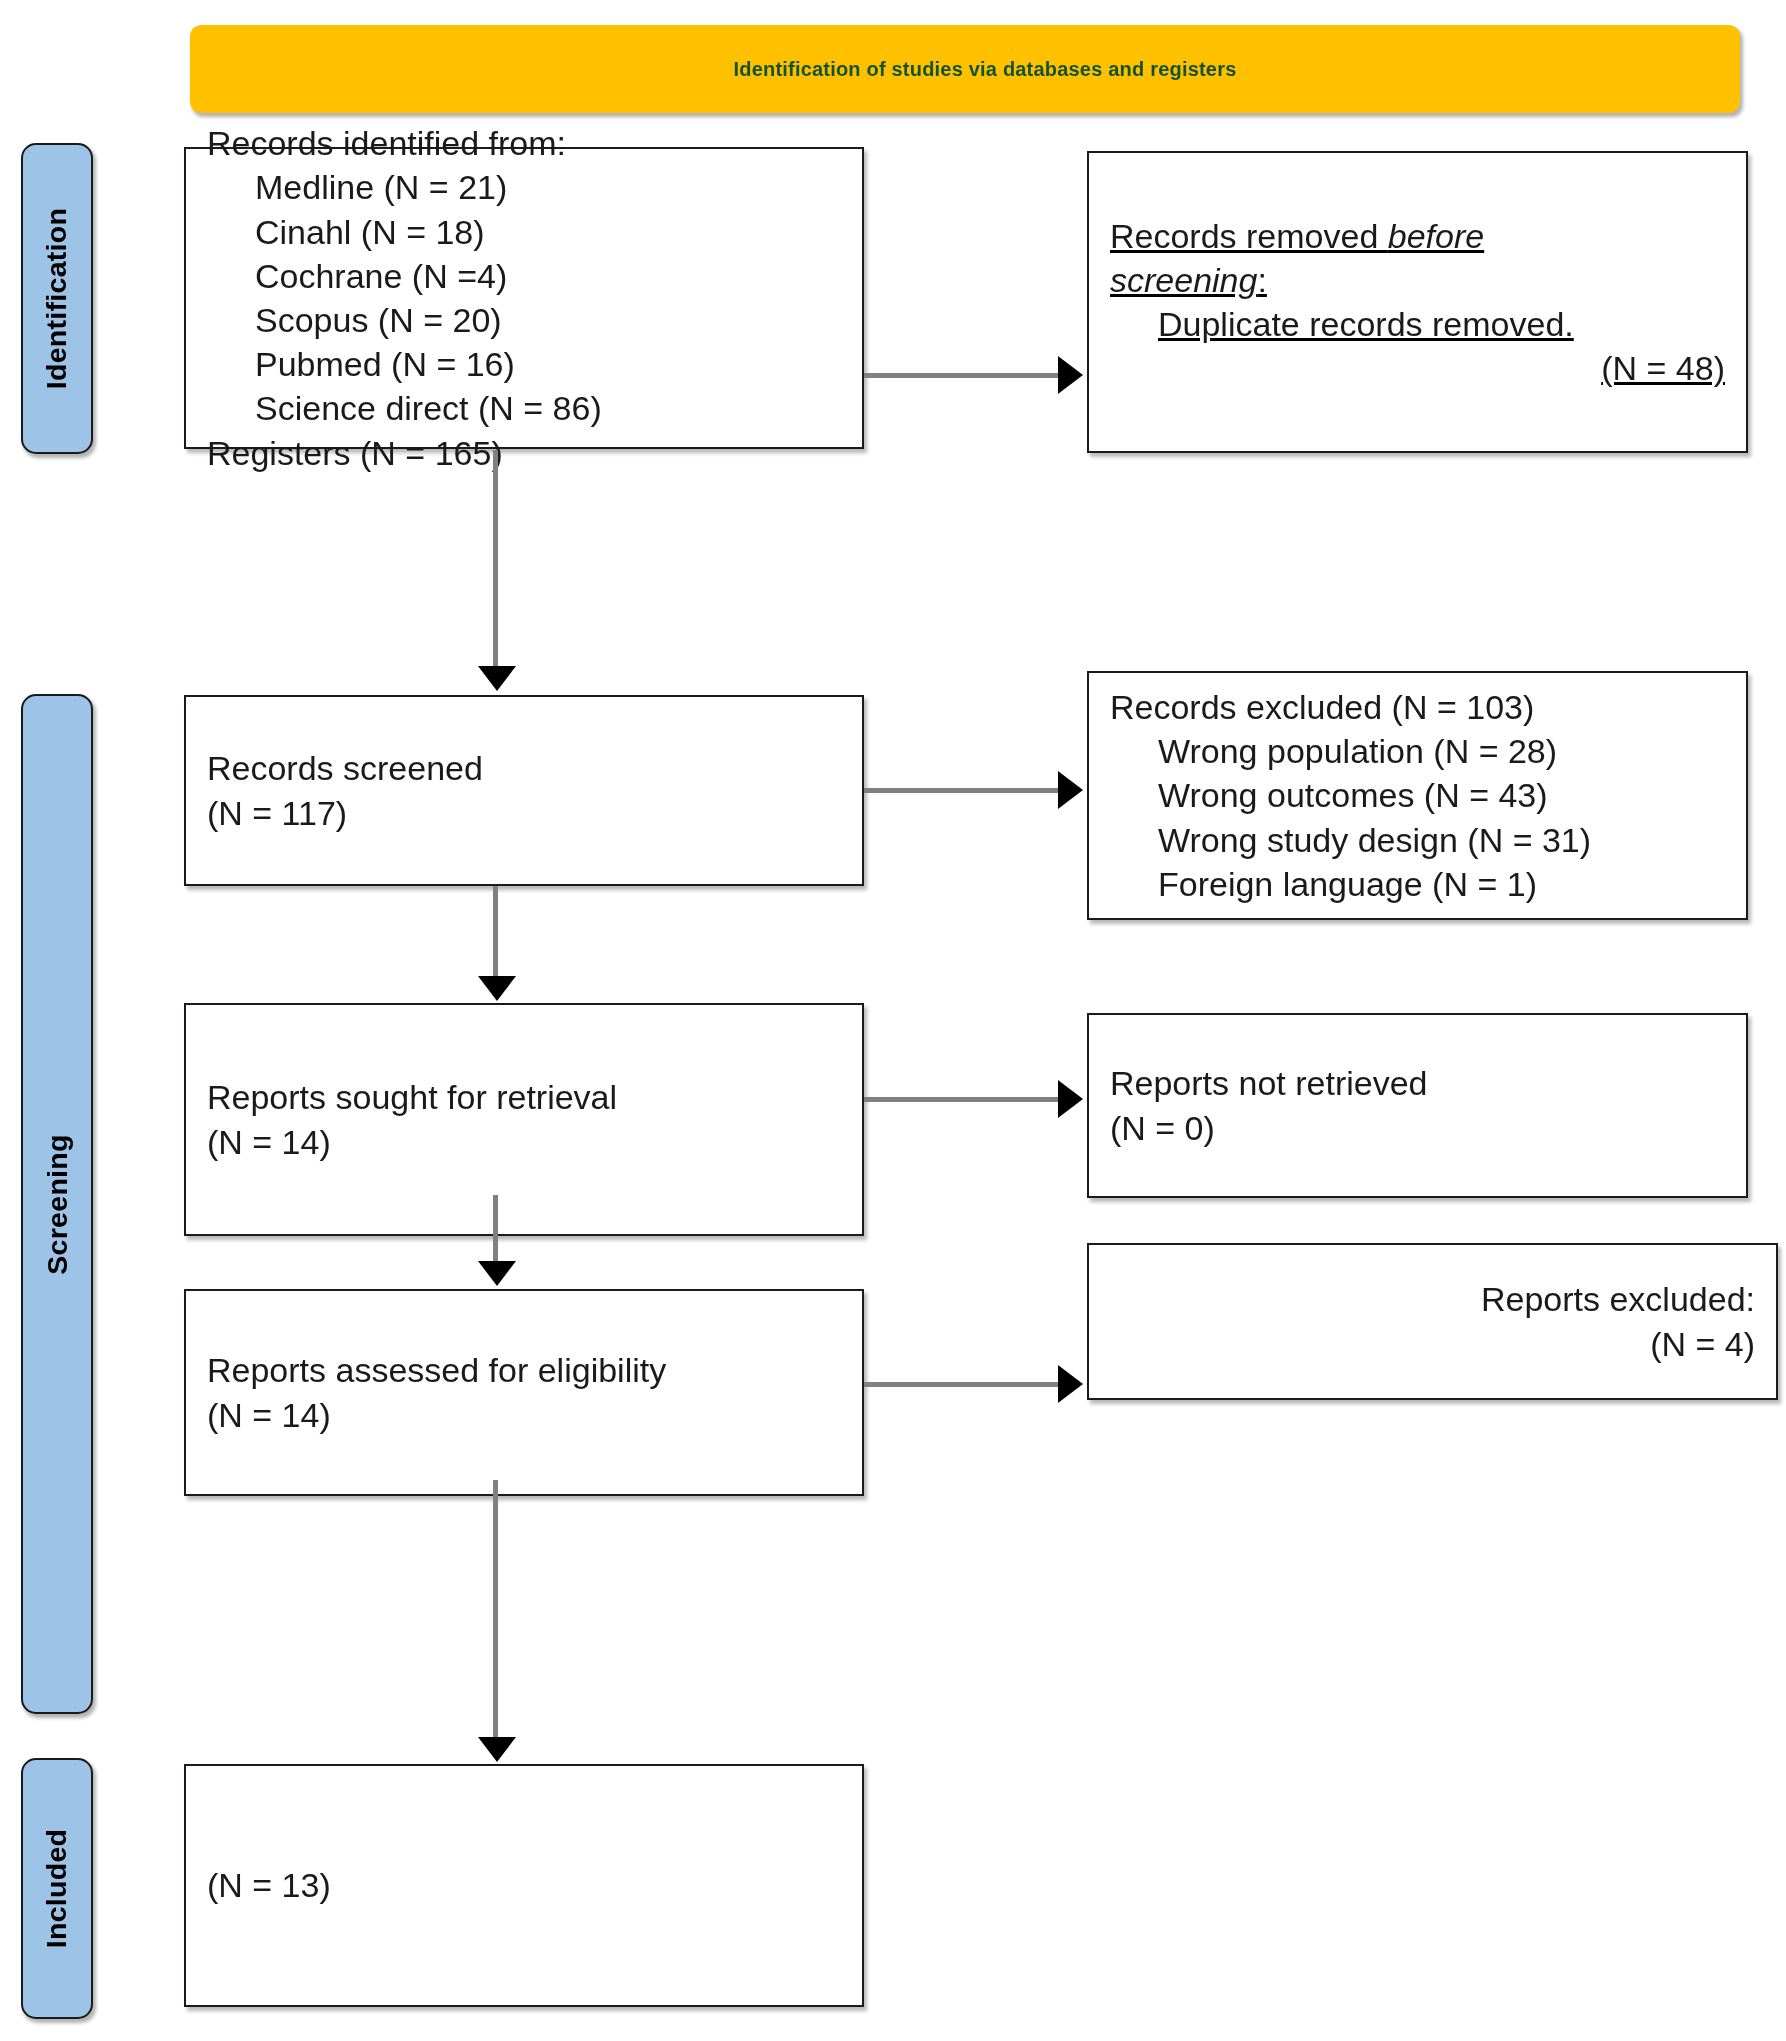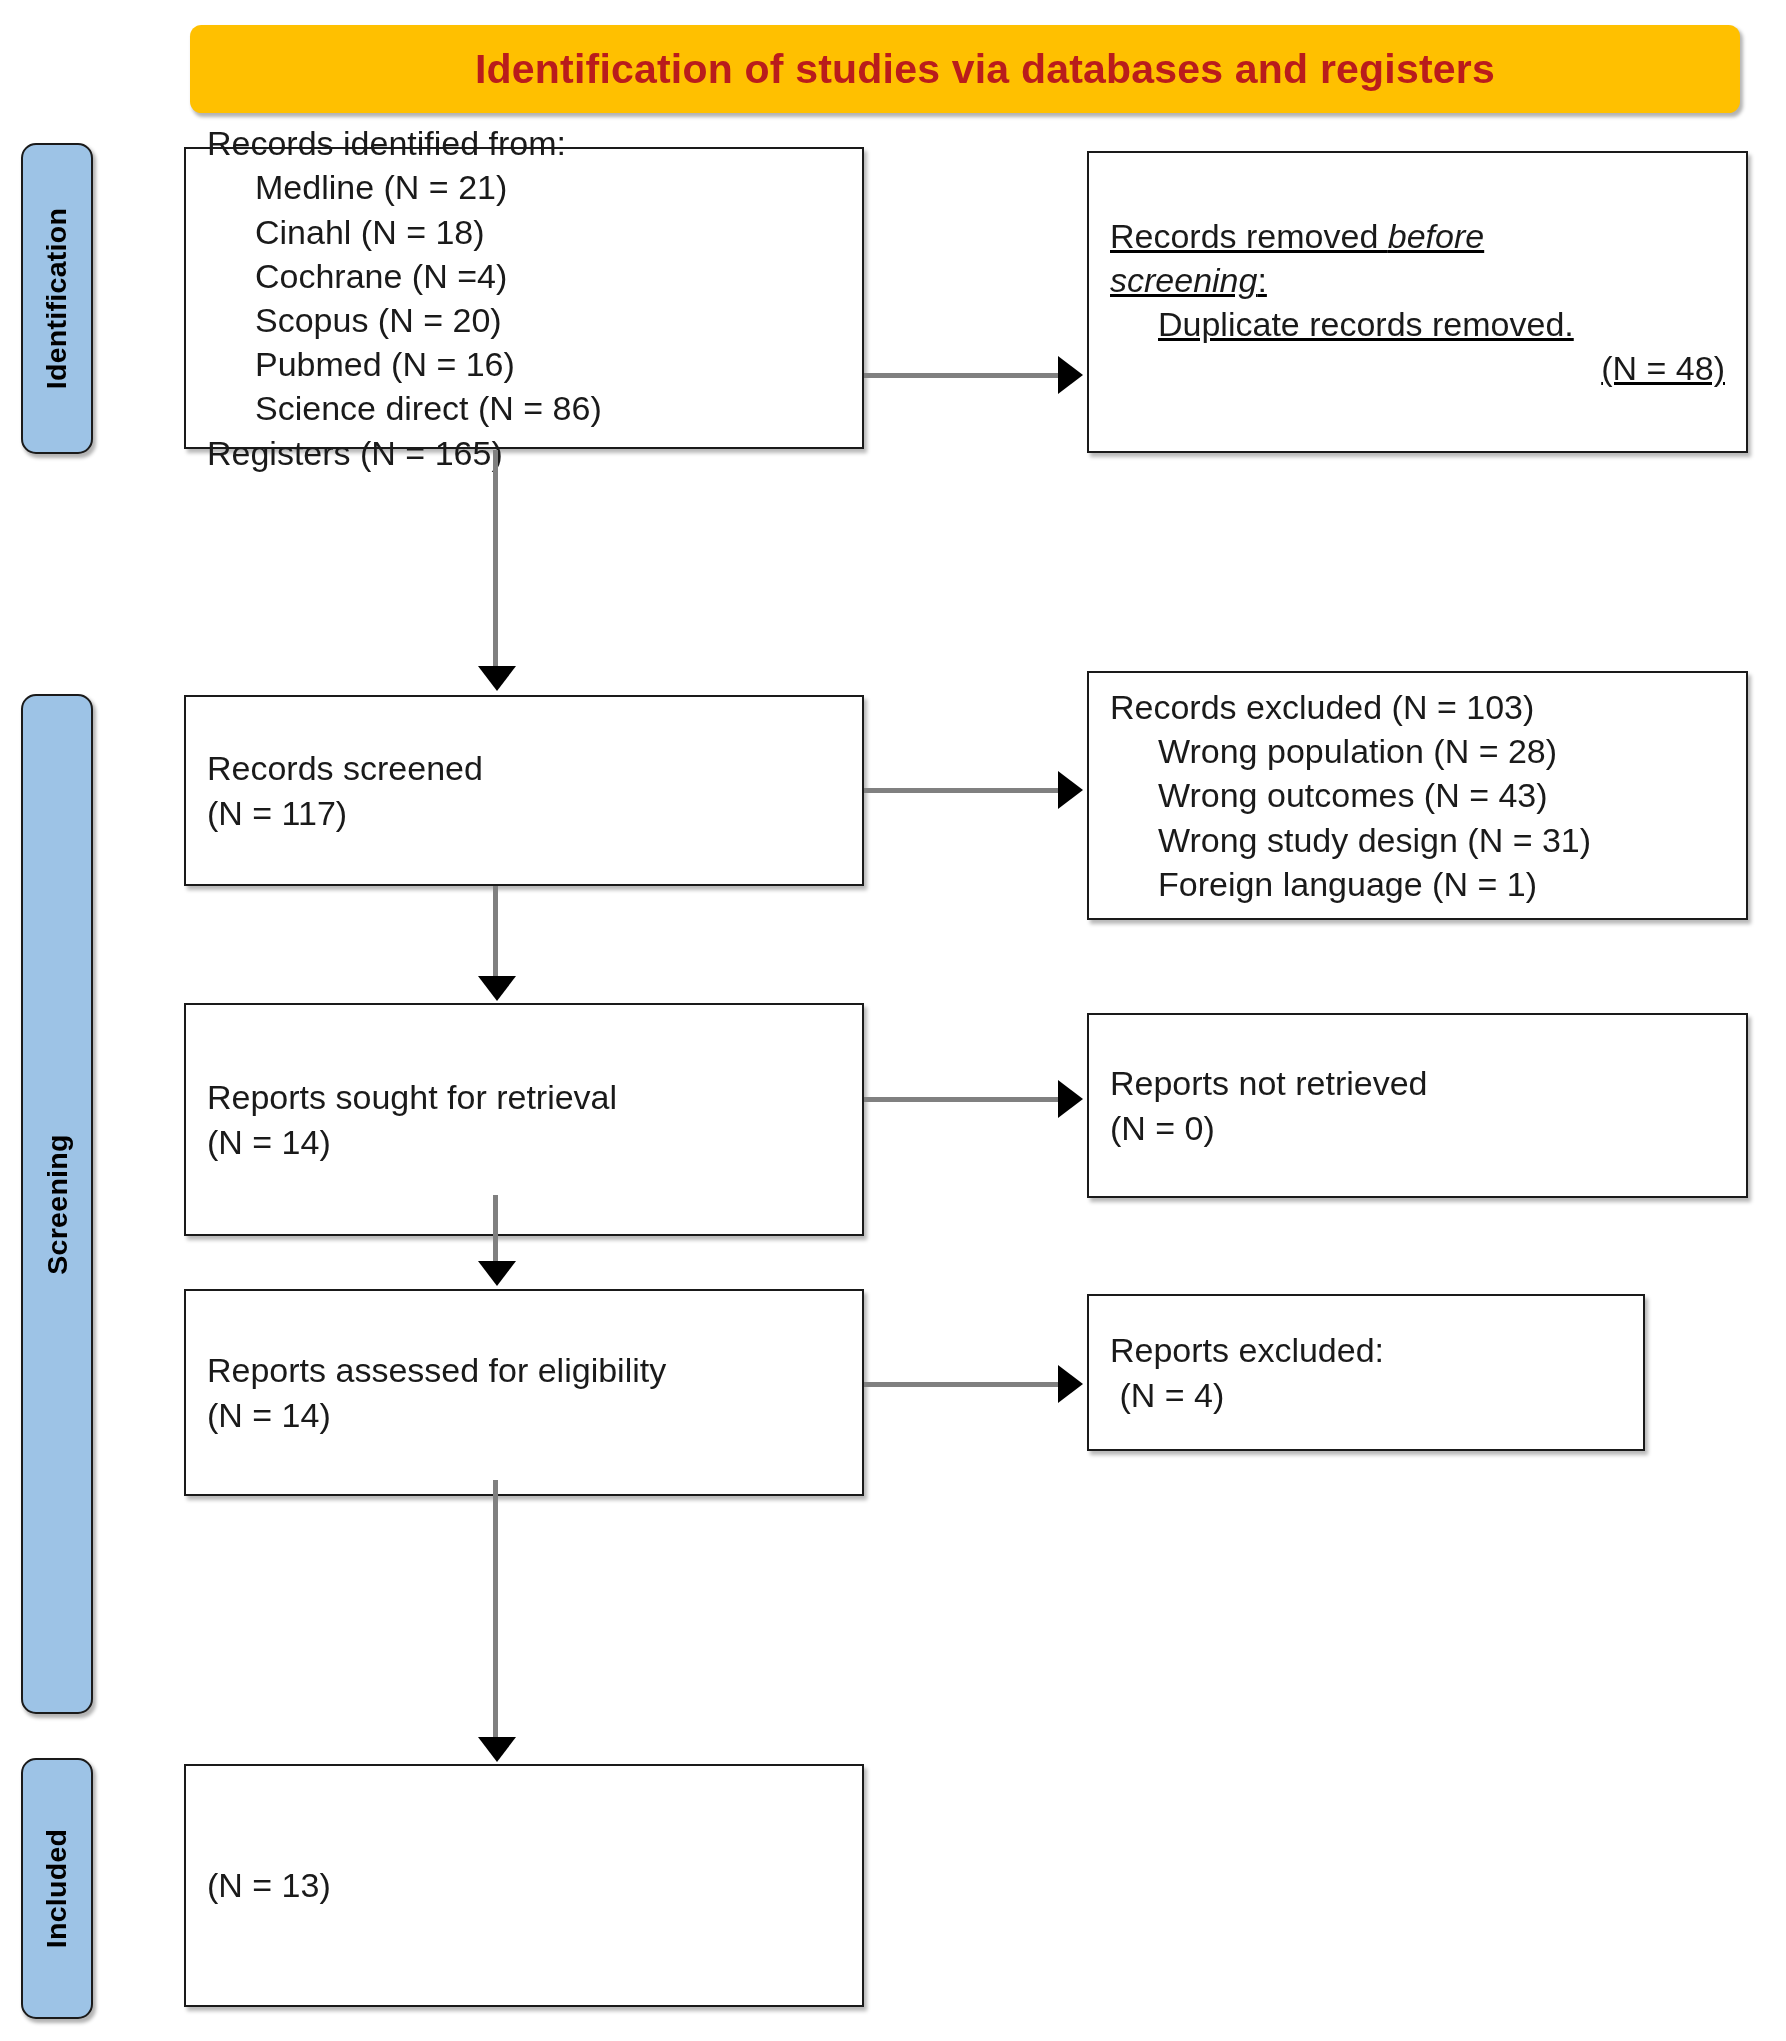--- a/index.html
+++ b/index.html
@@ -29,23 +29,23 @@
     width: 1550px;
     height: 88px;
     background: var(--banner-bg, #FFC000);
     border-radius: 11.4px;
     box-shadow: 2.9px 3.8px 3.8px rgba(0,0,0,0.30);
     display: flex;
     align-items: center;
     justify-content: center;
   }
   .banner-text {
-    font-size: 41px;
+    font-size: 20px;
     font-weight: bold;
-    color: #b91c1c;
+    color: #14532d;
     letter-spacing: 0.2px;
     text-align: center;
     margin-left: 40px;
   }
 
   
   .stage {
     position: absolute;
     background: var(--stage-bg, #9DC3E6);
     border: 2.9px solid #1a1a1a;
@@ -95,21 +95,21 @@
   #box-identified       { left: 184px;  top: 147px;  width: 680px;  height: 302px; }
   #box-screened         { left: 184px;  top: 695px;  width: 680px;  height: 191px; }
   #box-sought           { left: 184px;  top: 1003px; width: 680px;  height: 233px; }
   #box-assessed         { left: 184px;  top: 1289px; width: 680px;  height: 207px; }
   #box-included         { left: 184px;  top: 1764px; width: 680px;  height: 243px; }
 
   
   #box-removed          { left: 1087px; top: 151px;  width: 661px;  height: 302px; text-decoration: underline; }
   #box-excluded-records { left: 1087px; top: 671px;  width: 661px;  height: 249px; }
   #box-not-retrieved    { left: 1087px; top: 1013px; width: 661px;  height: 185px; }
-  #box-excluded-reports { left: 1087px; top: 1294px; width: 558px;  height: 157px; }
+  #box-excluded-reports { left: 1087px; top: 1243px; width: 691px;  height: 157px; text-align: right; }
 
   
   .v-line {
     position: absolute;
     width: 4.8px;
     background: #808080;
   }
   .v-arrow-head {
     position: absolute;
     width: 0; height: 0;

